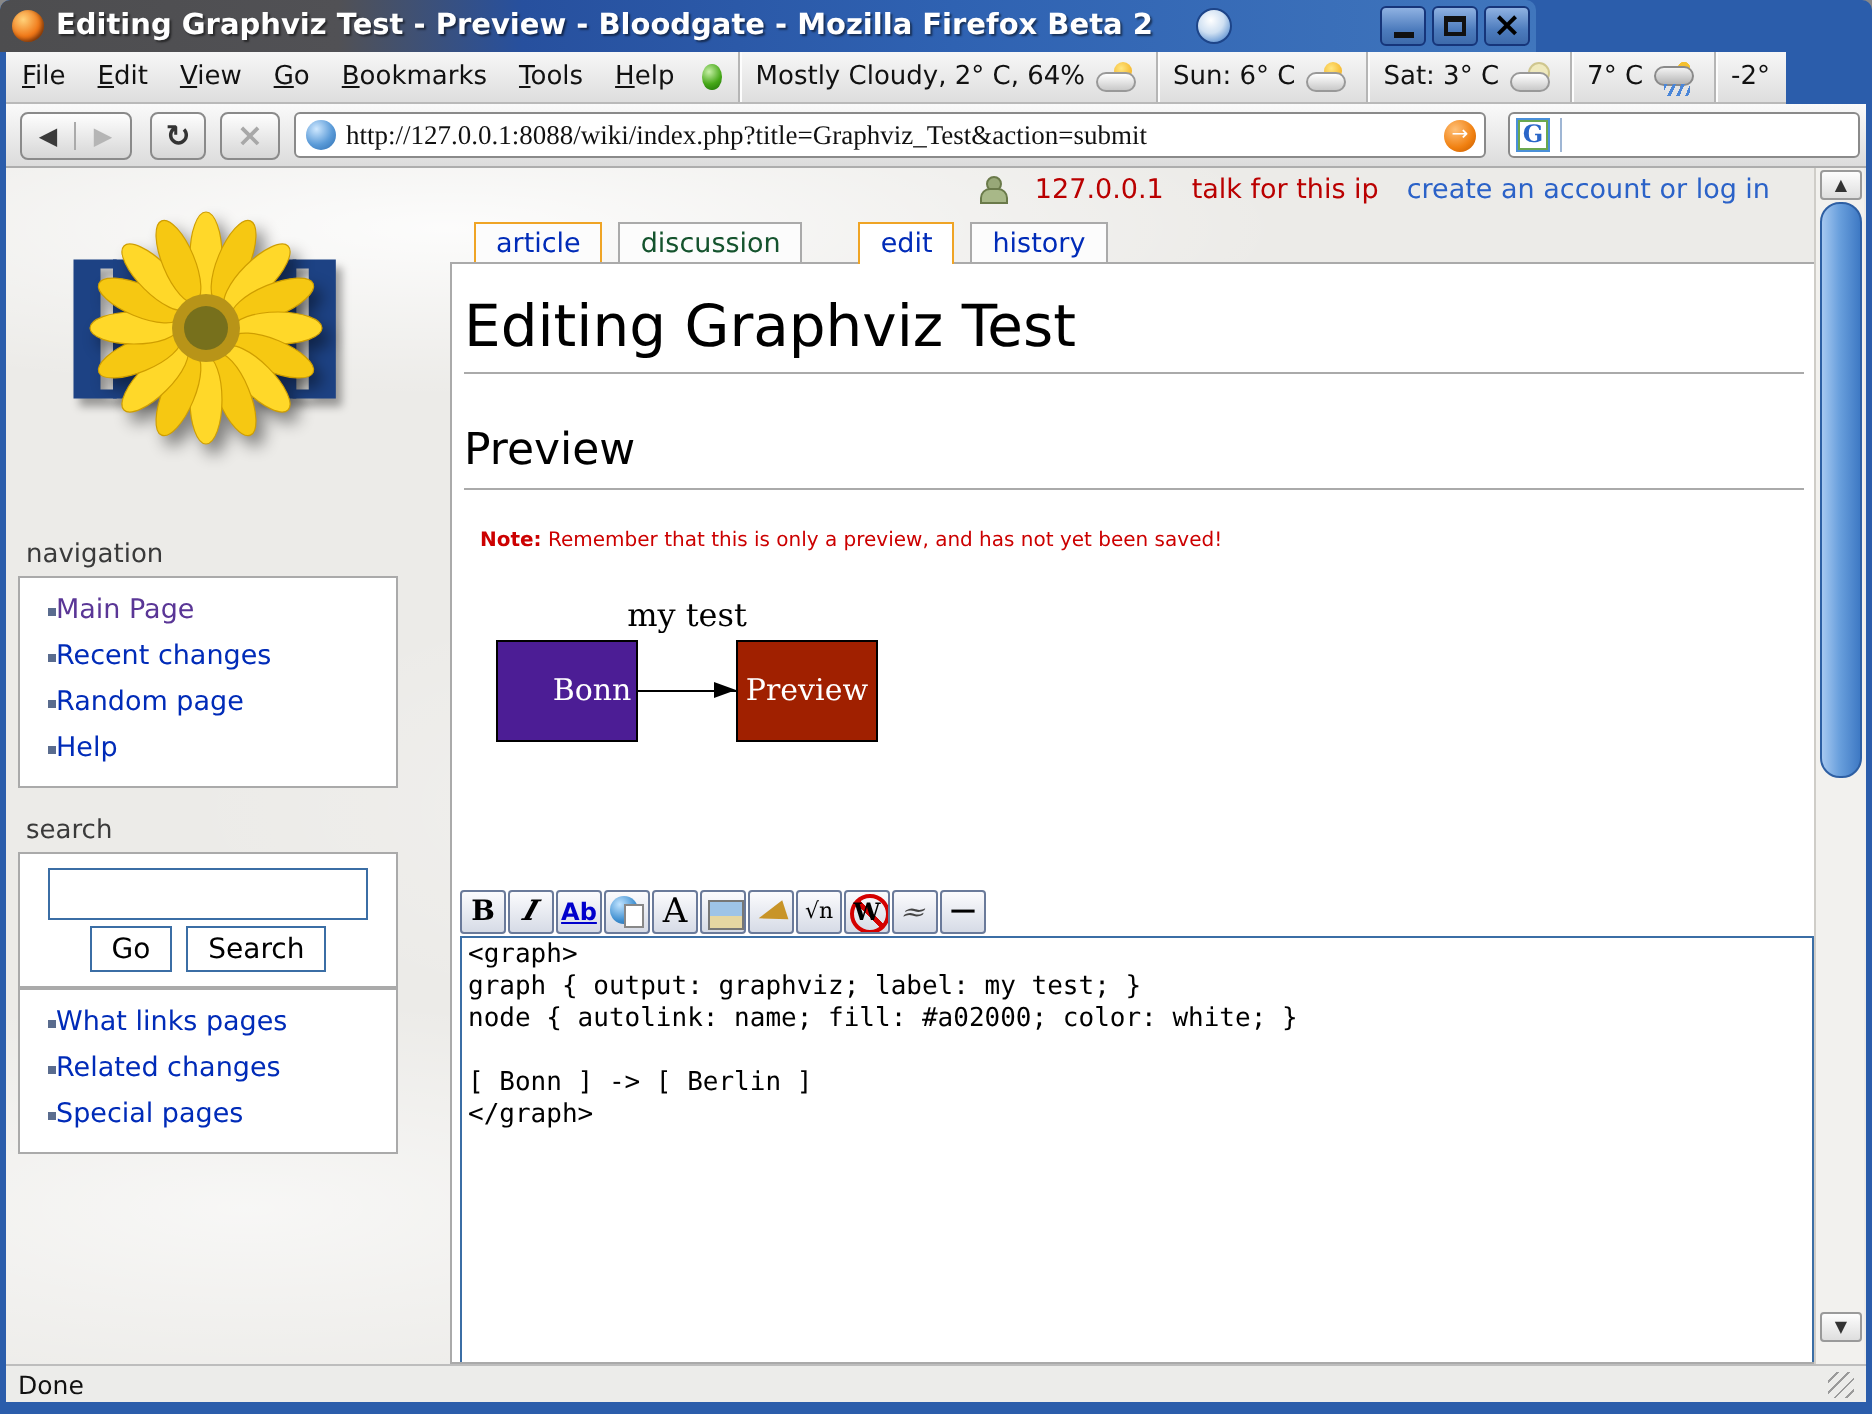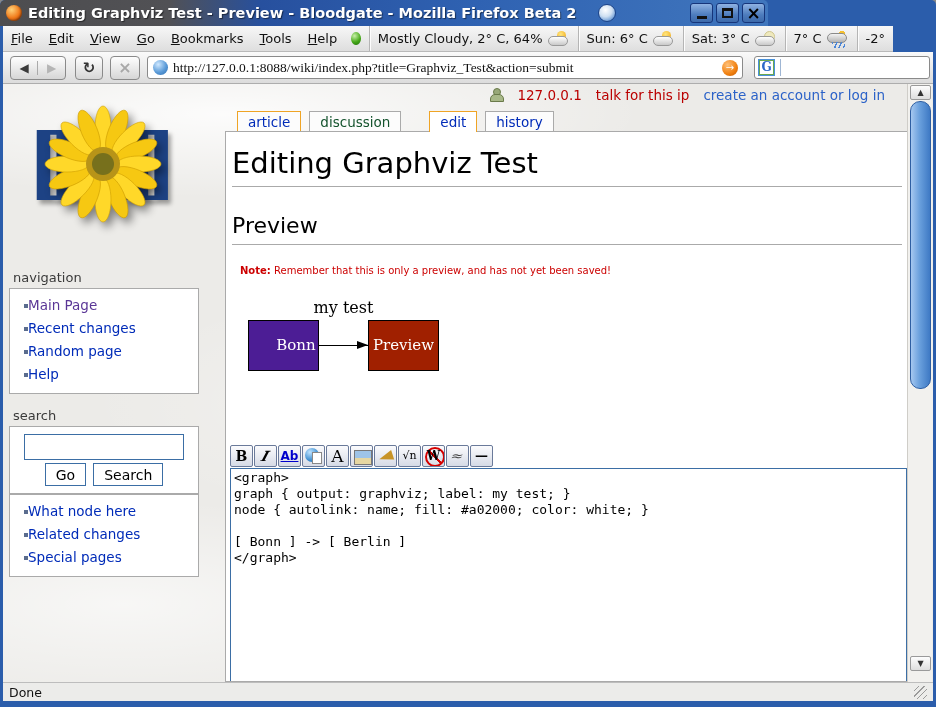--- a/index.html
+++ b/index.html
@@ -258,21 +258,21 @@
         <input class="sb-input" style="">
         <div class="sb-btnrow">
           <button class="sb-btn">Go</button>
           <button class="sb-btn">Search</button>
         </div>
       </div>
       <div class="sb-box">
         <ul class="sb-list" id="toollist">
             <li class="sb-item">
               <span class="bullet"></span>
-              <a class="sb-link">What node here</a>
+              <a class="sb-link">What links pages</a>
             </li>
             <li class="sb-item">
               <span class="bullet"></span>
               <a class="sb-link">Related changes</a>
             </li>
             <li class="sb-item">
               <span class="bullet"></span>
               <a class="sb-link">Special pages</a>
             </li>
           </ul>

